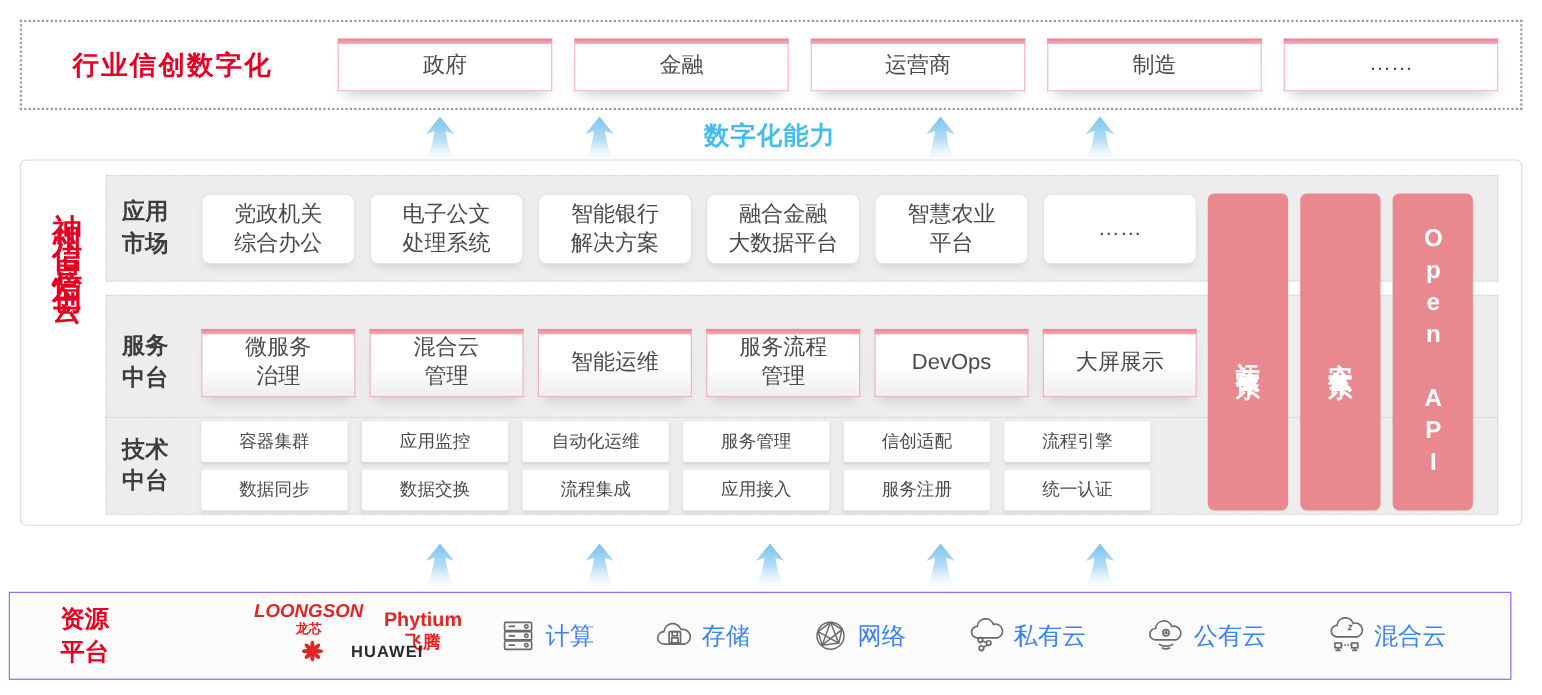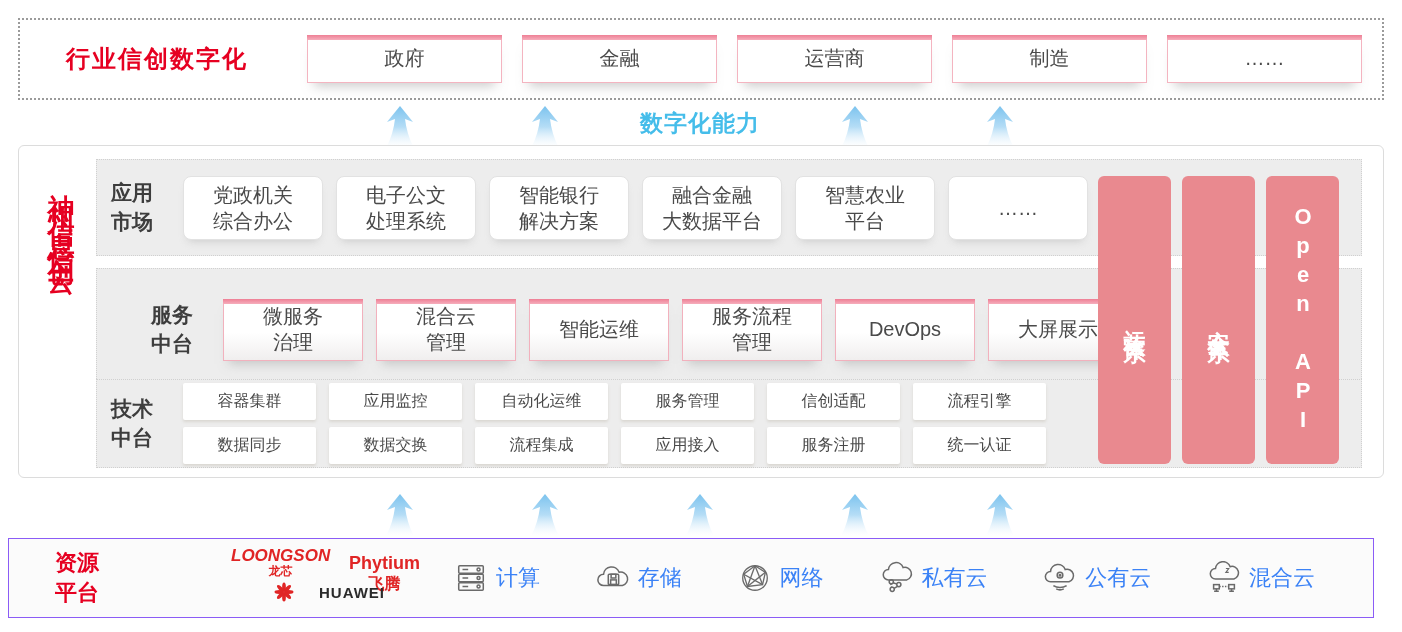--- a/index.html
+++ b/index.html
@@ -27,21 +27,21 @@
 
   
   .main-box { position:absolute; left:18px; top:145px; width:1366px; height:333px;
     border:1px solid #dcdcdc; border-radius:6px; background:#fff; }
   .side-title { position:absolute; left:24px; top:26px; height:292px;
     writing-mode:vertical-lr; text-orientation:upright; font-size:27px; font-weight:bold;
     color:#e60021; letter-spacing:13px; }
   .strip { position:absolute; left:77px; width:1266px; background:#ededed;
     border:1px dotted #d0d0d0; display:flex; align-items:center; }
   .strip1 { top:13px;  height:97px; }
-  .strip2 { top:122px; height:123px;padding-left:40px; }
+  .strip2 { top:122px; height:123px; }
   .strip3 { top:233px; height:89px; }
   .row-label { flex:none; width:62px; margin-left:14px; font-size:21px; font-weight:bold;
     color:#3d3d3d; line-height:1.35; white-space:pre-line; }
   .boxes { display:flex; gap:13px; margin-left:10px; }
   .app-box { width:140px; height:64px; background:#fff; border:1px solid #e2e2e2;
     border-radius:8px; display:flex; align-items:center; justify-content:center;
     text-align:center; font-size:20px; line-height:1.3; color:#4a4a4a; white-space:pre-line;
     box-shadow:0 6px 8px -5px rgba(160,160,160,.45); }
   .svc-box { position:relative; width:140px; height:62px;
     background:linear-gradient(180deg,#ffffff 55%,#f0eeee);

